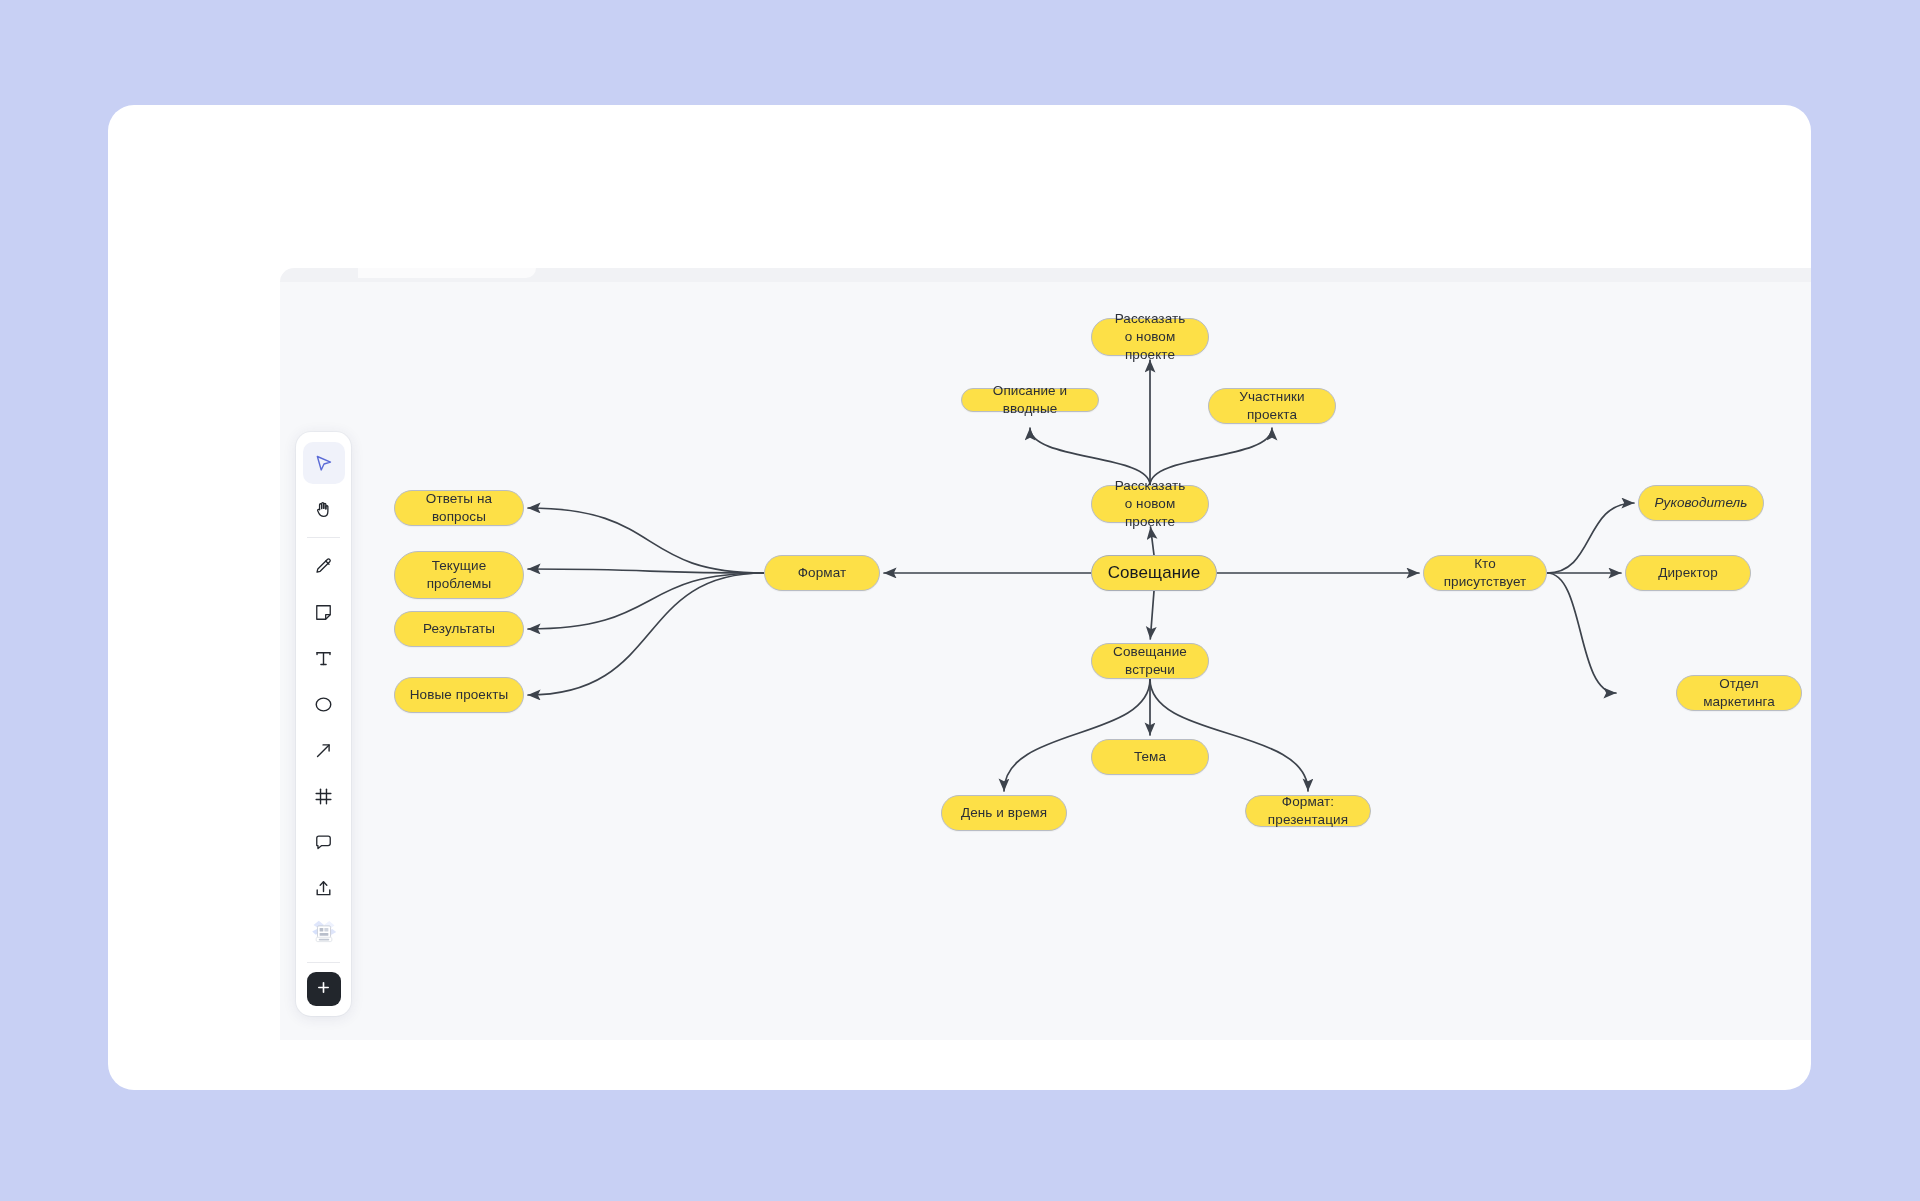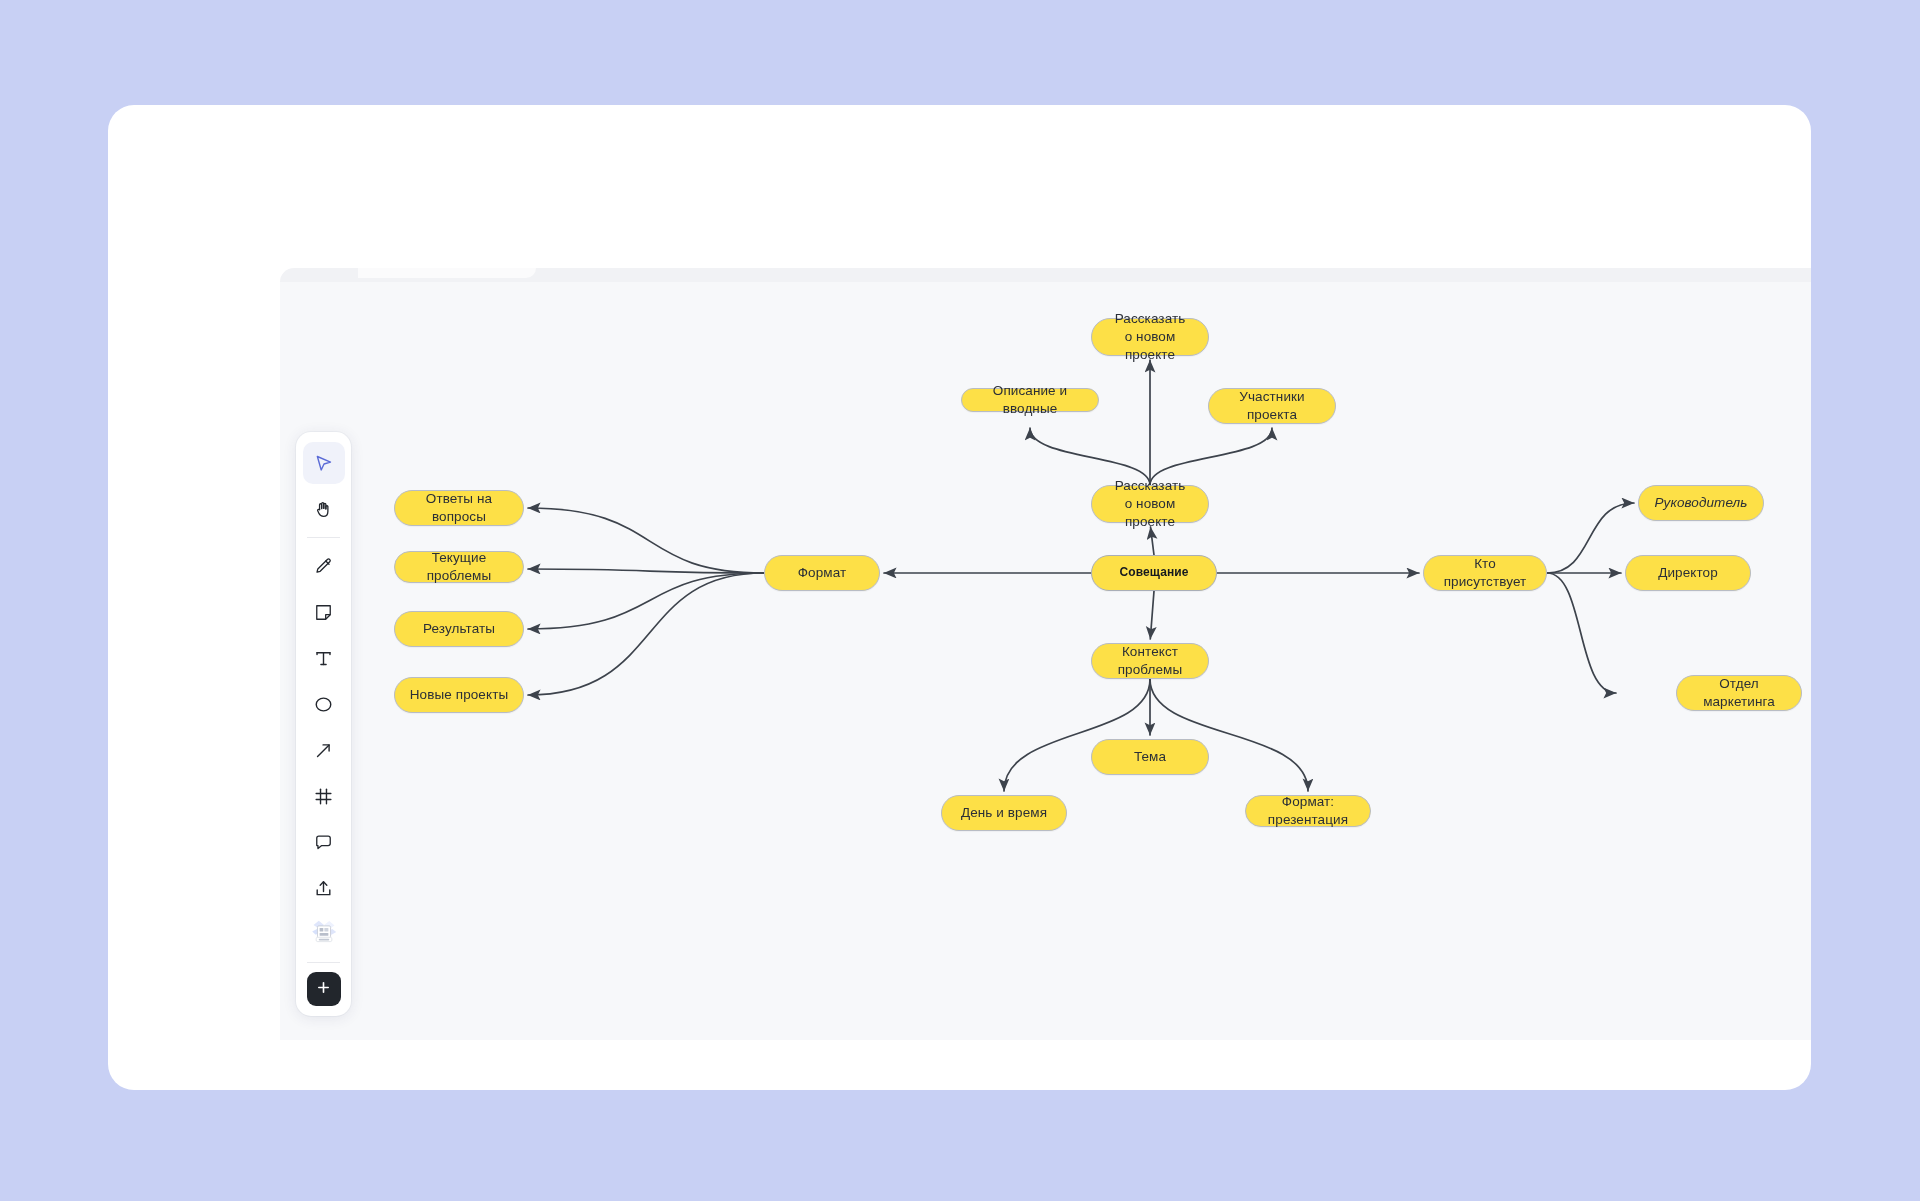--- a/index.html
+++ b/index.html
@@ -78,22 +78,22 @@
     color: #2b2f36;
     font-size: 13.5px;
     line-height: 1.32;
     letter-spacing: .1px;
     box-shadow: 0 1px 1px rgba(20,24,40,.04);
     padding: 4px 10px;
     white-space: pre-line;
     z-index: 4;
   }
   .node.root {
-    font-weight: 700;
-    font-size: 12px;
+    font-weight: 400;
+    font-size: 17px;
     color: #16191f;
     border-color: #a9aeb7;
   }
 
   
   #tool-panel {
     position: absolute;
     left: 188px;
     top: 327px;
     width: 55px;
@@ -186,27 +186,27 @@
         <div class="node root" style="left: 811px; top: 287px; width: 126px; height: 36px;"><span>Совещание</span></div>
         <div class="node" style="left: 484px; top: 287px; width: 116px; height: 36px;"><span>Формат</span></div>
         <div class="node" style="left: 1143px; top: 287px; width: 124px; height: 36px;"><span>Кто присутствует</span></div>
         <div class="node" style="left: 811px; top: 217px; width: 118px; height: 38px;"><span>Рассказать
 о новом проекте</span></div>
         <div class="node" style="left: 811px; top: 50px; width: 118px; height: 38px;"><span>Рассказать
 о новом проекте</span></div>
         <div class="node" style="left: 681px; top: 120px; width: 138px; height: 24px;"><span>Описание и вводные</span></div>
         <div class="node" style="left: 928px; top: 120px; width: 128px; height: 36px;"><span>Участники проекта</span></div>
         <div class="node" style="left: 114px; top: 222px; width: 130px; height: 36px;"><span>Ответы на вопросы</span></div>
-        <div class="node" style="left: 114px; top: 283px; width: 130px; height: 32px;"><span>Текущие проблемы</span></div>
+        <div class="node" style="left: 114px; top: 283px; width: 130px; height: 48px;"><span>Текущие проблемы</span></div>
         <div class="node" style="left: 114px; top: 343px; width: 130px; height: 36px;"><span>Результаты</span></div>
         <div class="node" style="left: 114px; top: 409px; width: 130px; height: 36px;"><span>Новые проекты</span></div>
         <div class="node" style="left: 1358px; top: 217px; width: 126px; height: 36px; font-style: italic;"><span>Руководитель</span></div>
         <div class="node" style="left: 1345px; top: 287px; width: 126px; height: 36px;"><span>Директор</span></div>
         <div class="node" style="left: 1396px; top: 407px; width: 126px; height: 36px;"><span>Отдел маркетинга</span></div>
-        <div class="node" style="left: 811px; top: 375px; width: 118px; height: 36px;"><span>Контекст проблемы</span></div>
+        <div class="node" style="left: 811px; top: 375px; width: 118px; height: 36px;"><span>Совещание встречи</span></div>
         <div class="node" style="left: 811px; top: 471px; width: 118px; height: 36px;"><span>Тема</span></div>
         <div class="node" style="left: 661px; top: 527px; width: 126px; height: 36px;"><span>День и время</span></div>
         <div class="node" style="left: 965px; top: 527px; width: 126px; height: 32px;"><span>Формат: презентация</span></div>
       </div>
   </div>
 
   <div id="tool-panel">
 
     <div class="tool active" title="Выделение">
       <span>

